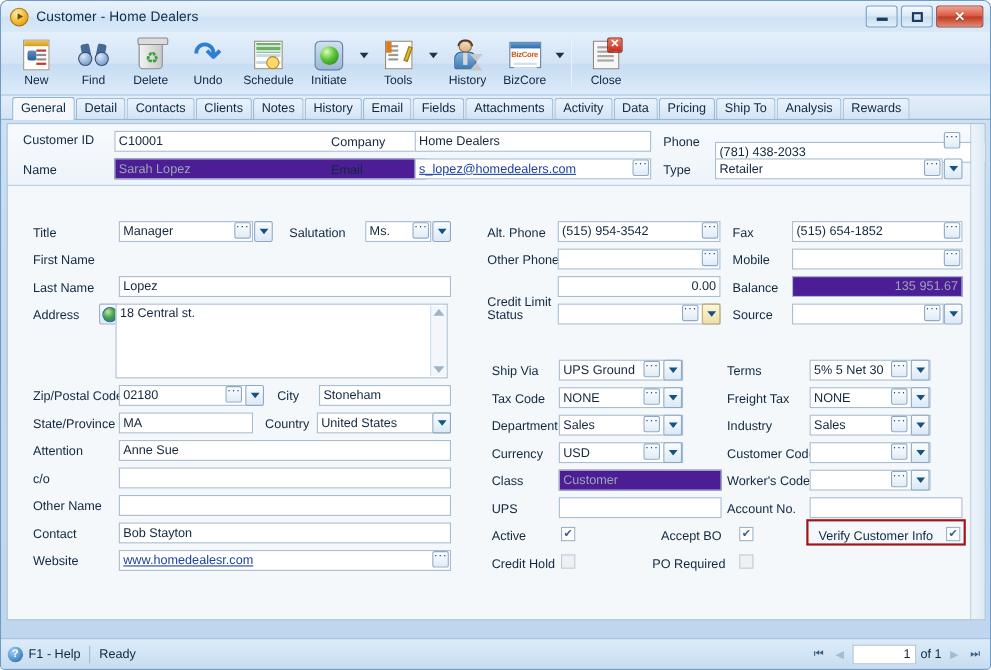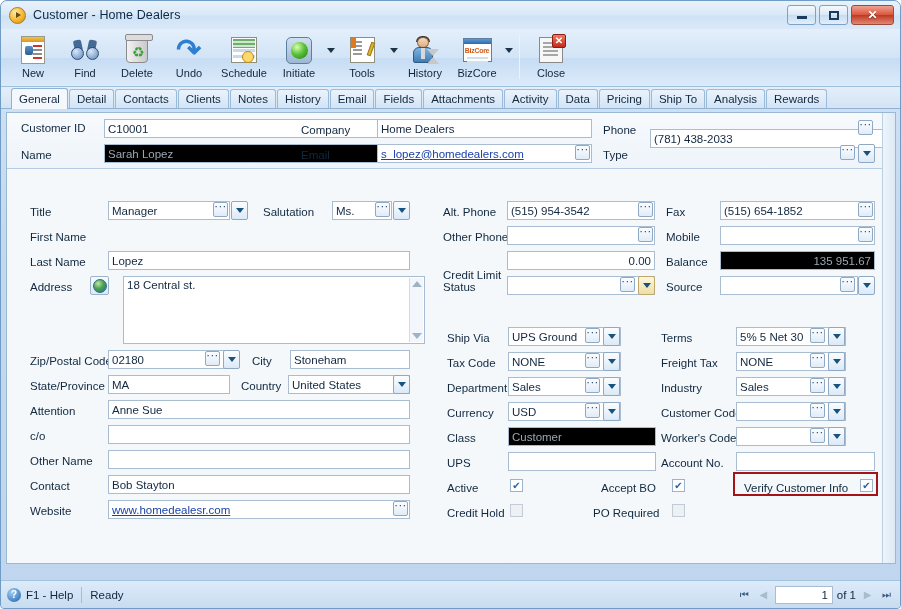--- a/index.html
+++ b/index.html
@@ -263,21 +263,21 @@
     position:absolute;
     background:#ffffff;
     border:1px solid #a8bdd2;
     height:19px;
     font-size:11.5px;
     color:#12283f;
     padding: 0 3px;
     display:flex; align-items:center;
     overflow:hidden;
   }
-  .fld.ro { background:#000000; color:#9aa6b2; }
+  .fld.ro { background:#4c1d95; color:#9aa6b2; }
   .fld.num { justify-content:flex-end; }
   .fld .link { color:#1c42a8; text-decoration:underline; }
   .btnbox {
     position:absolute; top:1px; width:15px; height:15px;
     border:1px solid #8fa9c5; border-radius:2px;
     background: linear-gradient(to bottom,#fbfdff,#e1ecf7);
     display:flex; align-items:center; justify-content:center;
     font-size:9px; color:#24456b; line-height:1; cursor:pointer;
   }
   .btnbox.dots::after { content:"\00B7\00B7\00B7"; letter-spacing:.5px; color:#1d3f66;
@@ -565,40 +565,41 @@
       <div class="fld" style="left:370px; top:31px; width:215px;">
           <span class="link">s_lopez@homedealers.com</span>
         </div>
       <div class="btnbox dots" style="left:568px; top:32px;"></div>
 
       <div class="lbl" style="left:596px; top:11px;">Phone</div>
       <div class="fld" style="left:643px; top:6px; width:255px;margin-top:10px;">(781) 438-2033</div>
       <div class="btnbox dots" style="left:851px; top:7px;"></div>
 
       <div class="lbl" style="left:596px; top:36px;">Type</div>
+      <div class="fld" style="left:643px; top:31px; width:207px;">Retailer</div>
       <div class="btnbox dots" style="left:833px; top:32px;"></div>
       <div class="drop" style="left:851px; top:31px;"></div>
 
       <div class="lbl" style="left:23px; top:93px;">Title</div>
       <div class="fld" style="left:101px; top:88px; width:122px;">Manager</div>
       <div class="btnbox dots" style="left:206px; top:89px;"></div>
       <div class="drop" style="left:224px; top:88px;"></div>
       <div class="lbl" style="left:256px; top:93px;">Salutation</div>
       <div class="fld" style="left:325px; top:88px; width:60px;">Ms.</div>
       <div class="btnbox dots" style="left:368px; top:89px;"></div>
       <div class="drop" style="left:386px; top:88px;"></div>
 
       <div class="lbl" style="left:23px; top:118px;">First Name</div>
 
       <div class="lbl" style="left:23px; top:143px;">Last Name</div>
       <div class="fld" style="left:101px; top:138px; width:302px;">Lopez</div>
 
       <div class="lbl" style="left:23px; top:168px;">Address</div>
       <div id="globe" style="left:83px; top:163px;"></div>
-      <div id="addrbox" style="left:116px; top:163px; width:302px; height:68px;">
+      <div id="addrbox" style="left:98px; top:163px; width:302px; height:68px;">
         <span>18 Central st.</span>
         <div id="addrsb">
           <div class="sarrow up"></div>
           <div class="sarrow dn"></div>
         </div>
       </div>
 
       <div class="lbl" style="left:23px; top:242px;">Zip/Postal Code</div>
       <div class="fld" style="left:101px; top:237px; width:122px;">02180</div>
       <div class="btnbox dots" style="left:198px; top:238px;"></div>

